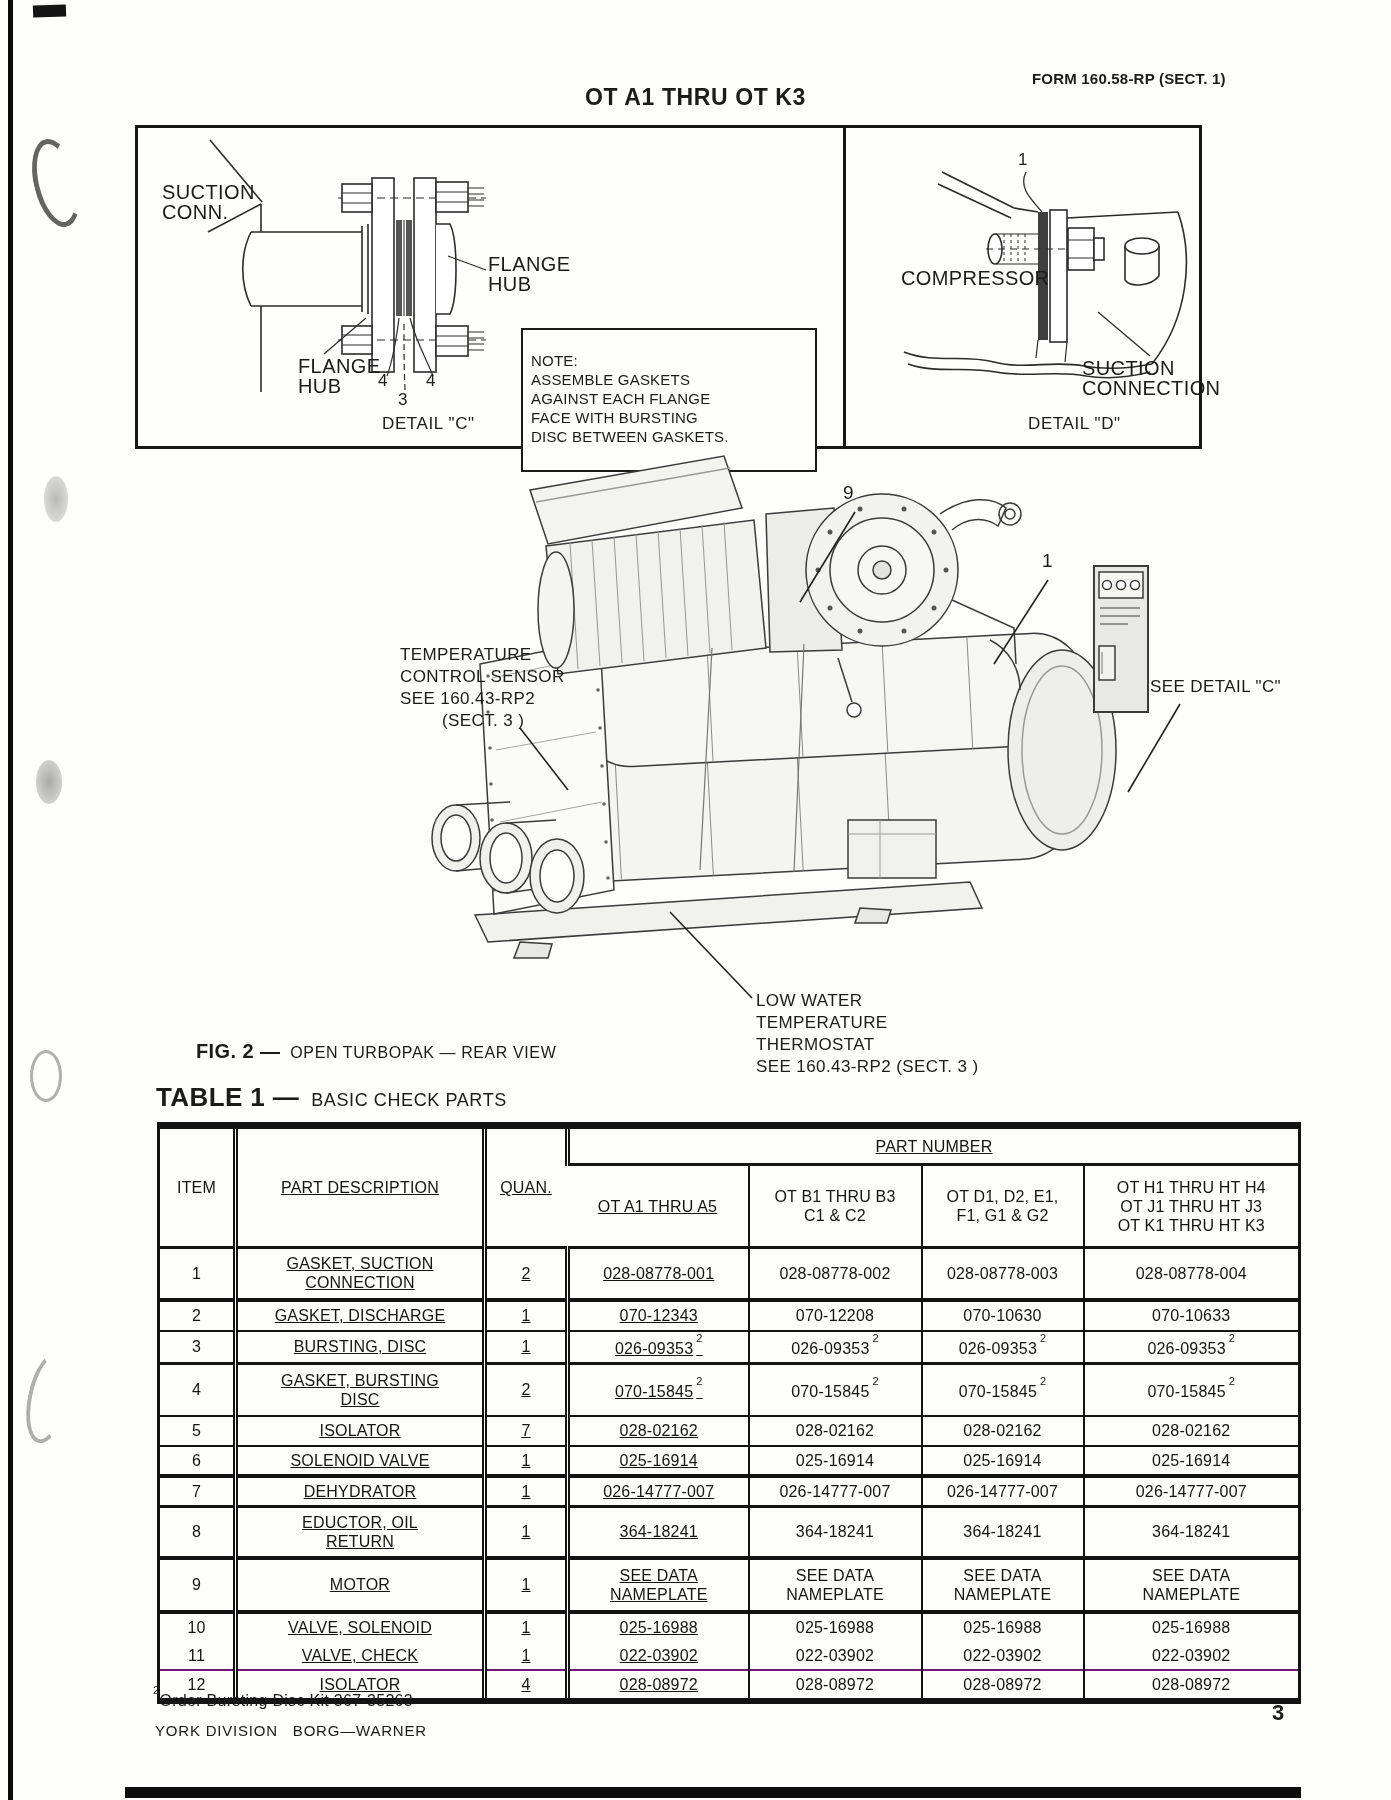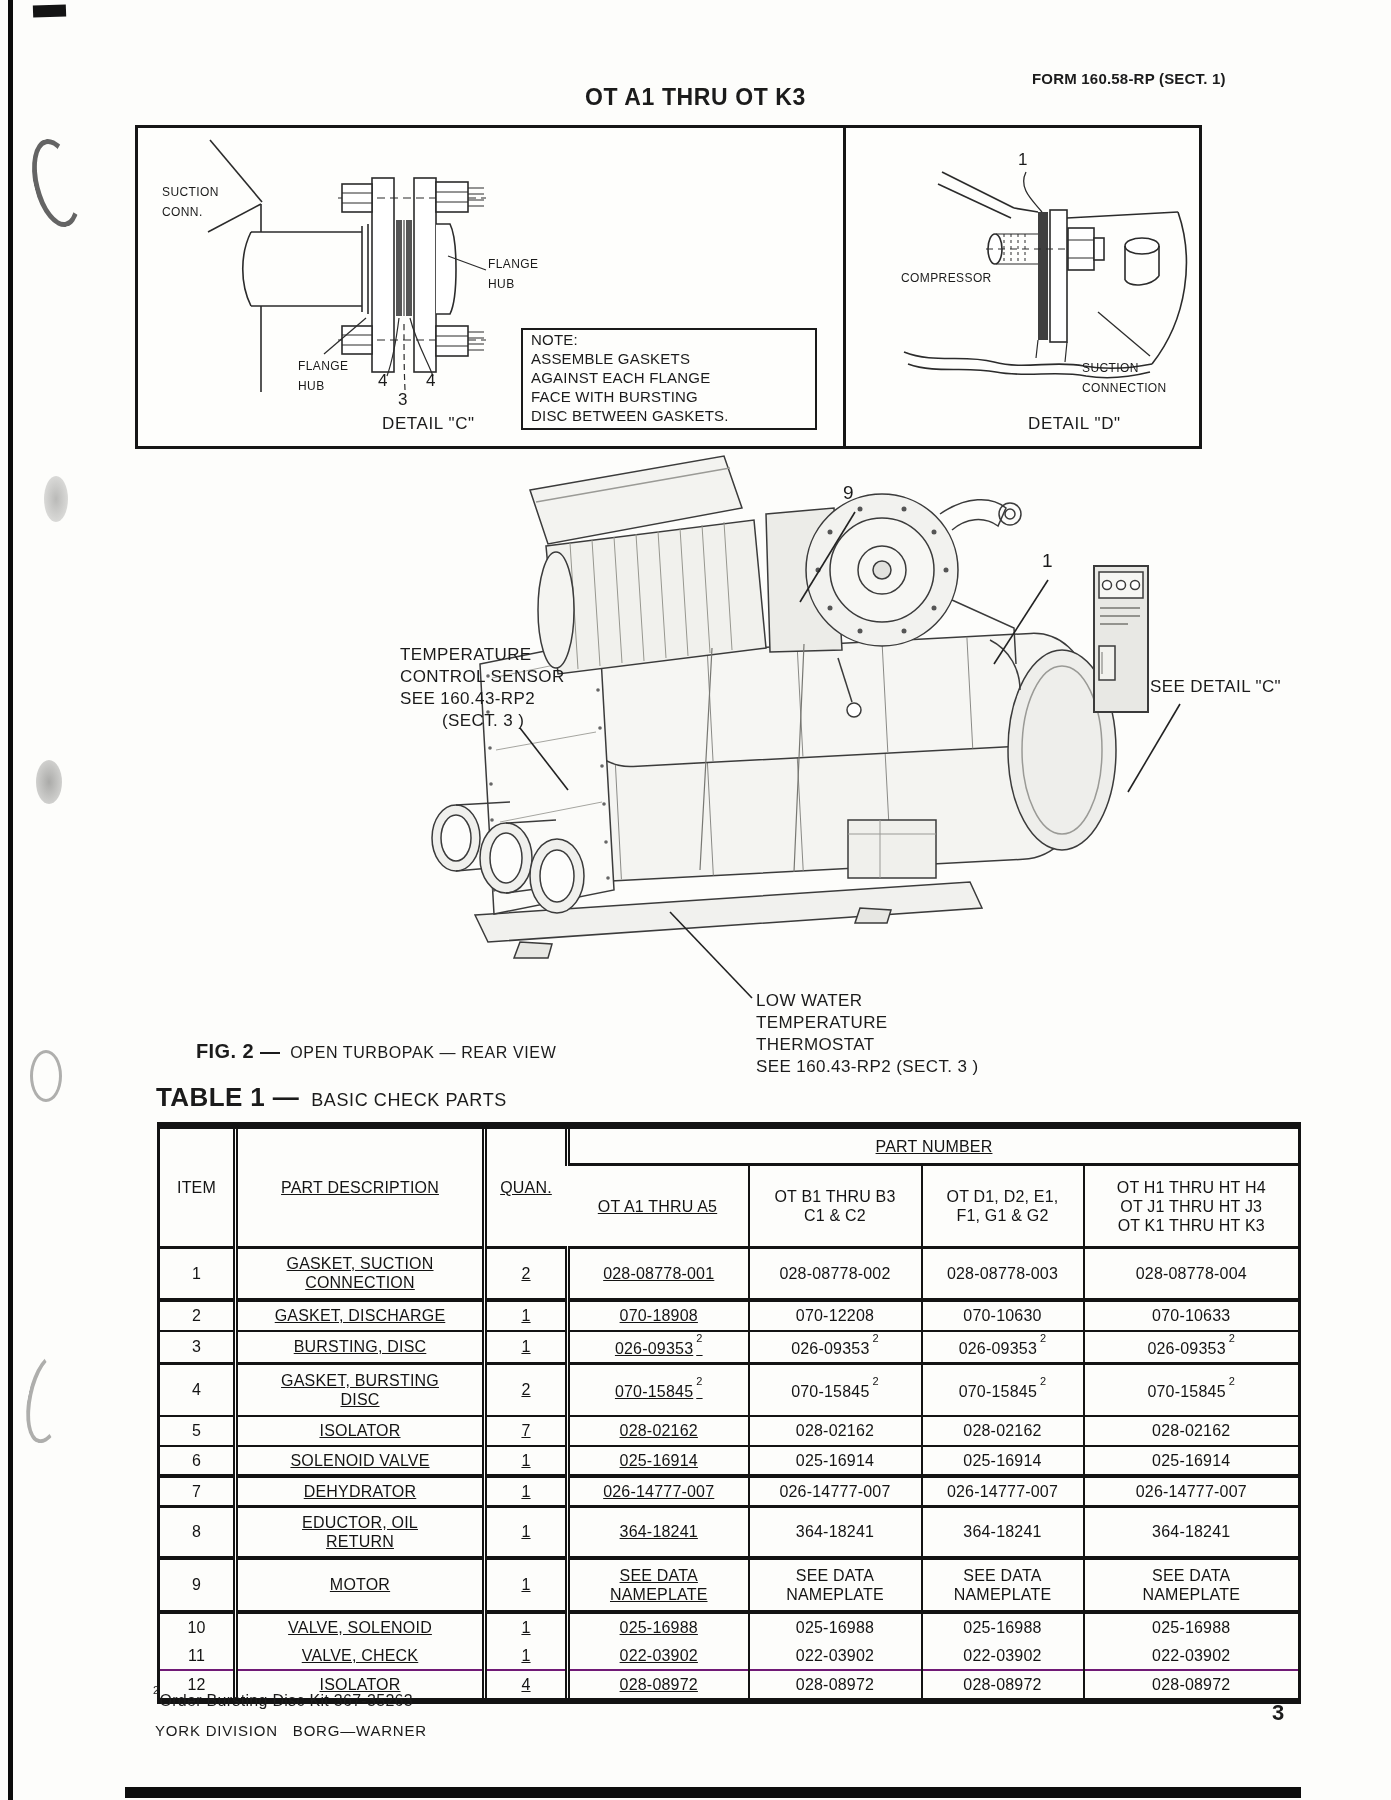--- a/index.html
+++ b/index.html
@@ -20,23 +20,23 @@
   .bottom-bar{position:absolute;left:125px;top:1787px;width:1176px;height:11px;background:#0d0d0d;}
   
   .doc-title{position:absolute;left:0;top:84px;width:1391px;text-align:center;font-size:23px;font-weight:bold;letter-spacing:.6px;}
   .form-ref{position:absolute;left:1032px;top:70px;font-size:15px;font-weight:bold;letter-spacing:.2px;}
   
   .panels{position:absolute;left:135px;top:125px;width:1061px;height:318px;border:3px solid #161616;display:flex;background:#fefefc;}
   .panel{position:relative;height:100%;}
   .panel.left{width:705px;border-right:3px solid #161616;}
   .panel.right{flex:1;}
   .panel svg{position:absolute;left:0;top:0;}
-  .plabel{position:absolute;font-size:12px;line-height:20px;letter-spacing:.4px;white-space:pre-line;}
+  .plabel{position:absolute;font-size:20px;line-height:20px;letter-spacing:.4px;white-space:pre-line;}
   .pnum{position:absolute;font-size:17px;}
-  .note-box{position:absolute;left:383px;top:200px;width:276px;height:98px;border:2px solid #1a1a1a;padding:0 8px;font-size:15px;line-height:19px;letter-spacing:.2px;background:#fefefc;}
+  .note-box{position:absolute;left:383px;top:200px;width:276px;height:98px;border:2px solid #1a1a1a;padding:21px 8px;font-size:15px;line-height:19px;letter-spacing:.2px;background:#fefefc;}
   .detail-caption{position:absolute;font-size:17px;letter-spacing:.6px;}
   
   .machine-svg{position:absolute;left:380px;top:450px;width:940px;height:630px;}
   .fig-callout{position:absolute;font-size:19px;}
   .fig-label{position:absolute;font-size:17px;line-height:22px;letter-spacing:.4px;}
   .fig-label .ind{padding-left:42px;}
   .fig-caption{position:absolute;left:196px;top:1040px;}
   .fig-caption .b{font-size:20px;font-weight:bold;letter-spacing:.4px;}
   .fig-caption .r{font-size:16px;margin-left:10px;letter-spacing:.6px;}
   .table-caption{position:absolute;left:156px;top:1082px;}
@@ -334,21 +334,21 @@
           <td class="dbl">2</td>
           <td class="part dbl">028-08778-001</td>
           <td class="part">028-08778-002</td>
           <td class="part">028-08778-003</td>
           <td class="part">028-08778-004</td>
         </tr>
         <tr>
           <td class="">2</td>
           <td class="desc dbl">GASKET, DISCHARGE</td>
           <td class="dbl">1</td>
-          <td class="part dbl">070-18908</td>
+          <td class="part dbl">070-12343</td>
           <td class="part">070-12208</td>
           <td class="part">070-10630</td>
           <td class="part">070-10633</td>
         </tr>
         <tr>
           <td class="">3</td>
           <td class="desc dbl">BURSTING, DISC</td>
           <td class="dbl">1</td>
           <td class="part dbl">026-09353<sup>2</sup></td>
           <td class="part">026-09353<sup>2</sup></td>

